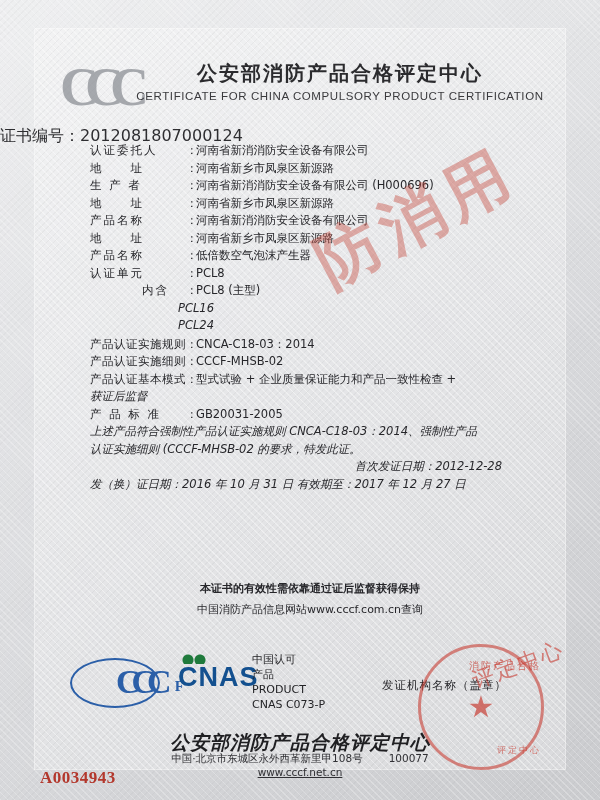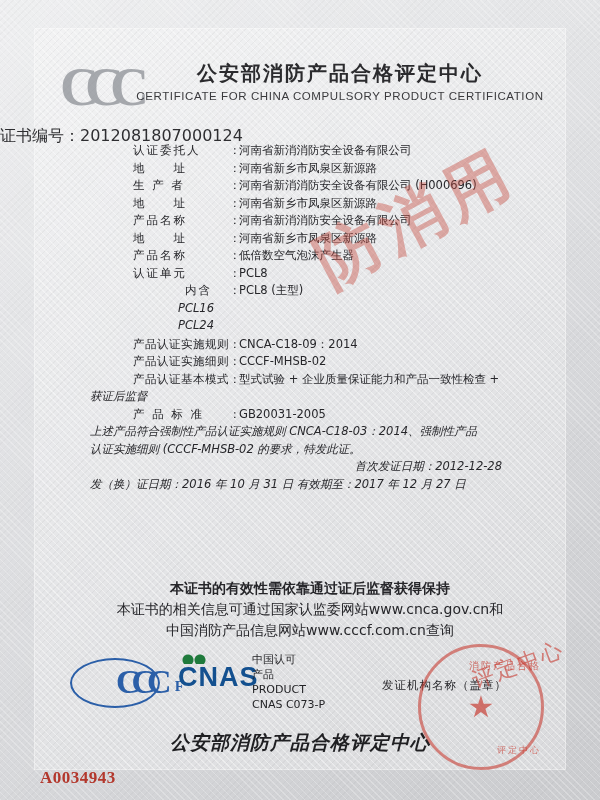--- a/index.html
+++ b/index.html
@@ -95,21 +95,20 @@
     width: 440px;
     font-family: "DejaVu Sans", sans-serif;
     font-size: 11.5px;
     color: #26262a;
   }
   .row {
     display: flex;
     align-items: baseline;
     line-height: 17.5px;
     white-space: nowrap;
-    margin-left: 43px;
   }
   .lbl {
     width: 96px;
     flex: 0 0 96px;
     letter-spacing: 2px;
   }
   .lbl.wide { letter-spacing: .5px; }
   .colon { width: 10px; flex: 0 0 10px; }
   .val { flex: 1 1 auto; }
   .indent-1 { padding-left: 52px; }
@@ -128,21 +127,21 @@
     text-align: right;
     padding-right: 28px;
   }
   .gap-top { margin-top: 1px; }
   .notes {
     position: absolute;
     left: 90px;
     top: 578px;
     width: 440px;
     font-family: "DejaVu Sans", sans-serif;
-    font-size: 14px;
+    font-size: 11px;
     color: #26262a;
     text-align: center;
     line-height: 21px;
   }
   .notes .b { font-weight: bold; }
   
   .ccc-small {
     position: absolute;
     left: 76px;
     top: 660px;
@@ -365,21 +364,21 @@
       <span class="sub-lbl">内含</span>
       <span class="colon">：</span>
       <span class="val">PCL8 (主型)</span>
     </div>
     <div class="free indent-2">PCL16</div>
     <div class="free indent-2">PCL24</div>
 
     <div class="row gap-top">
         <span class="lbl wide">产品认证实施规则</span>
         <span class="colon">：</span>
-        <span class="val">CNCA-C18-09：2014</span>
+        <span class="val">CNCA-C18-03：2014</span>
       </div>
     <div class="row">
         <span class="lbl wide">产品认证实施细则</span>
         <span class="colon">：</span>
         <span class="val">CCCF-MHSB-02</span>
       </div>
     <div class="row">
         <span class="lbl wide">产品认证基本模式</span>
         <span class="colon">：</span>
         <span class="val">型式试验 + 企业质量保证能力和产品一致性检查 +</span>
@@ -393,39 +392,42 @@
 
     <div class="free">上述产品符合强制性产品认证实施规则 CNCA-C18-03：2014、强制性产品</div>
     <div class="free">认证实施细则 (CCCF-MHSB-02 的要求，特发此证。</div>
 
     <div class="free right-block">首次发证日期：2012-12-28</div>
     <div class="free">发（换）证日期：2016 年 10 月 31 日    有效期至：2017 年 12 月 27 日</div>
   </div>
 
   <div class="notes">
     <div class="b">本证书的有效性需依靠通过证后监督获得保持</div>
-    <div>本证书的相关信息可通过国家认监委网站www.cnca.gov.cn和</div>
     <div>中国消防产品信息网站www.cccf.com.cn查询</div>
   </div>
 
   <div class="ccc-small-ellipse"></div>
   <div class="ccc-small"><span>CCC</span><span class="f">F</span></div>
 
   <div class="cnas-mark"></div>
   <div class="cnas">CNAS</div>
   <div class="cnas-text">
     <div>中国认可</div>
     <div>产品</div>
     <div>PRODUCT</div>
     <div>CNAS C073-P</div>
   </div>
 
   <div class="issuer-label">发证机构名称（盖章）</div>
 
   <div class="bottom-org">公安部消防产品合格评定中心</div>
+  <div class="bottom-addr">
+    <span>中国·北京市东城区永外西革新里甲108号</span><span class="sp"></span><span>100077</span>
+    <div class="underline">www.cccf.net.cn</div>
+  </div>
 
   <div class="serial">A0034943</div>
 
   <div class="wm-text">防消用</div>
   <div class="seal-round">
     <div class="seal-arc-top">消防产品合格</div>
     <div class="star">★</div>
     <div class="seal-arc-bottom">评定中心</div>
   </div>
   <div class="seal-tilt">评定中心</div>

